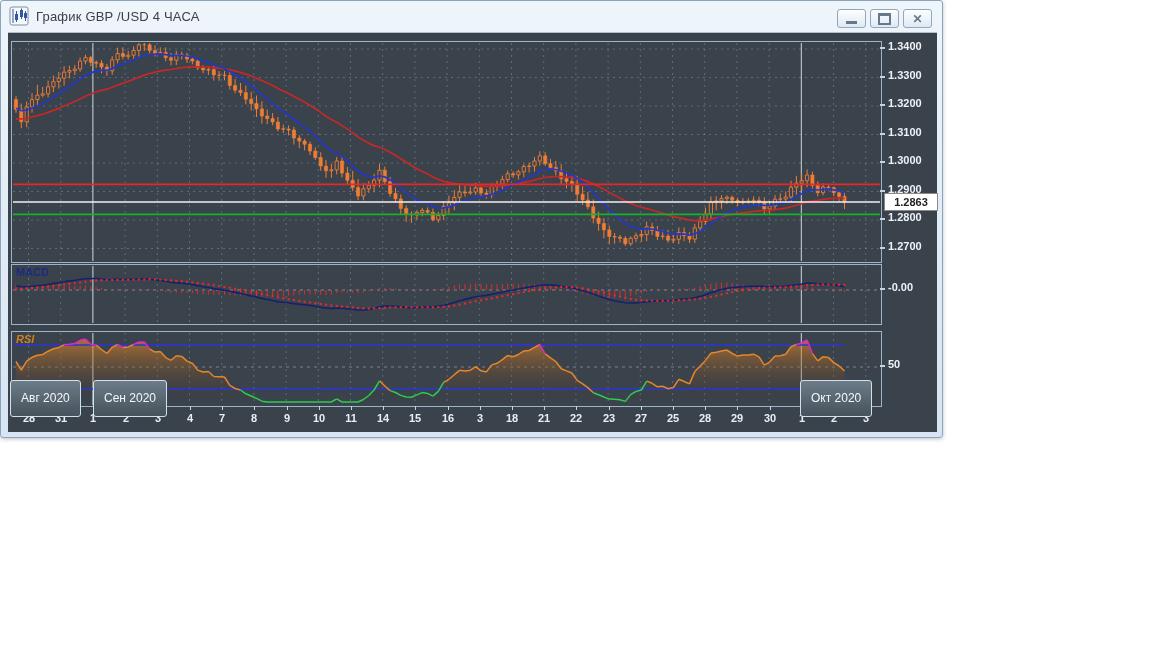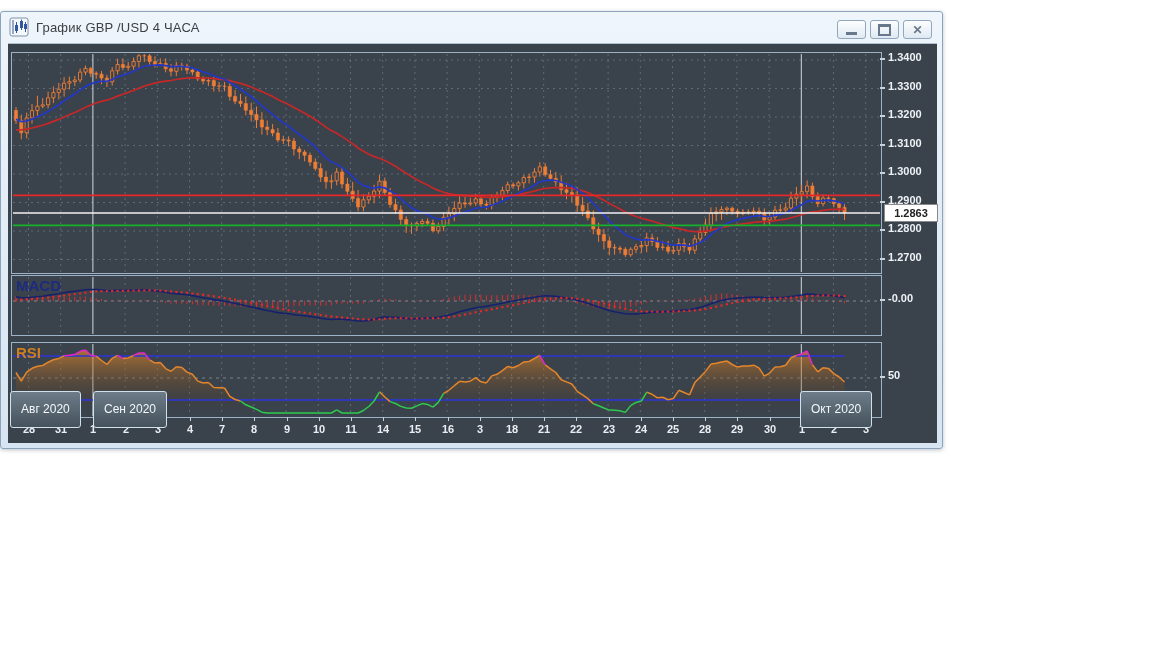--- a/index.html
+++ b/index.html
@@ -1,20 +1,20 @@
 <!DOCTYPE html>
 <html><head>
 <meta charset="utf-8">
 <style>
   html,body{margin:0;padding:0;background:#ffffff;}
   .page{position:relative;width:1152px;height:648px;background:#ffffff;overflow:hidden;
         font-family:"Liberation Sans",sans-serif;}
   .window{position:absolute;left:0;top:0;width:941px;height:436px;
         background:linear-gradient(#eef5fb,#d7e4f1);
-        border:1px solid #8ba3bb;border-radius:3px;box-shadow:0 1px 4px rgba(60,80,100,.35);margin-top:11px;}
+        border:1px solid #8ba3bb;border-radius:3px;box-shadow:0 1px 4px rgba(60,80,100,.35);}
   .titlebar{position:absolute;left:0;top:0;right:0;height:30px;display:flex;align-items:center;padding-left:8px;}
   .app-icon{width:20px;height:20px;display:inline-block;margin-right:7px;}
   .title{font-size:13px;color:#3c3f44;letter-spacing:.2px;}
   .winbtns{position:absolute;right:10px;top:8px;display:flex;gap:4px;}
   .wb{width:29px;height:19px;border:1px solid #91a7bd;border-radius:3px;
       background:linear-gradient(#fdfefe,#dfe9f3);padding:0;display:flex;align-items:center;justify-content:center;cursor:default;}
   .gl-min{width:11px;height:3px;background:#66788a;margin-top:7px;}
   .gl-max{width:9px;height:7px;border:2px solid #66788a;border-top-width:3px;}
   .gl-close{color:#66788a;font-size:12px;font-weight:bold;line-height:1;}
   .client{position:absolute;left:7px;top:31px;width:929px;height:399px;background:#3a424c;border-top:1px solid #aebfcf;}
@@ -24,23 +24,23 @@
   .panel-rsi{left:3px;top:298px;width:869px;height:74px;}
   .chartsvg{position:absolute;left:1px;top:1px;}
   .legend{position:absolute;left:2px;top:2px;height:22px;display:flex;align-items:center;font-size:11px;white-space:nowrap;}
   .swatchbox{display:inline-flex;align-items:center;gap:4px;background:#d6dde4;border:1px solid #aab6c1;
              border-radius:2px;padding:4px 5px;margin-right:4px;}
   .sw{width:12px;height:12px;border-radius:2px;display:inline-block;}
   .sw-red{background:#dd3333;border:1px solid #aa2222;}
   .sw-blue{background:#2f94dd;border:1px solid #1f6eb0;}
   .lg-blue{color:#2a3ed0;margin-right:10px;}
   .lg-red{color:#cc2222;}
-  .pl{position:absolute;left:4px;top:1px;font-size:15px;font-weight:bold;}
+  .pl{position:absolute;left:4px;top:1px;font-size:11px;font-weight:bold;}
   .macd-label{color:#1d2b80;}
-  .rsi-label{color:#d07f1e;}
+  .rsi-label{color:#d07f1e;font-style:italic;}
   .axis-right{position:absolute;left:872px;top:0;width:57px;height:375px;color:#eef2f6;}
   .ylab{position:absolute;left:8px;font-size:11px;font-weight:bold;white-space:nowrap;}
   .ytick{position:absolute;left:0;width:5px;height:2px;background:#c8d2dc;}
   .pricebox{position:absolute;left:4px;top:160px;width:52px;height:16px;background:#ffffff;border:1px solid #8a8a8a;
             color:#222;font-size:11px;font-weight:bold;text-align:center;line-height:16px;z-index:5;}
   .macd-axis{position:absolute;left:8px;top:248px;font-size:11px;font-weight:bold;}
   .rsi-axis{position:absolute;left:8px;top:325px;font-size:11px;font-weight:bold;}
   .xaxis{position:absolute;left:3px;top:373px;width:869px;height:40px;}
   .xtick{position:absolute;top:0;width:1px;height:4px;background:#c8d2dc;}
   .xlab{position:absolute;top:6px;width:28px;text-align:center;font-size:11px;font-weight:bold;color:#e9eef3;}
@@ -187,21 +187,21 @@
           <div class="xlab" style="left:455px">3</div>
           <div class="xtick" style="left:501px"></div>
           <div class="xlab" style="left:487px">18</div>
           <div class="xtick" style="left:533px"></div>
           <div class="xlab" style="left:519px">21</div>
           <div class="xtick" style="left:565px"></div>
           <div class="xlab" style="left:551px">22</div>
           <div class="xtick" style="left:598px"></div>
           <div class="xlab" style="left:584px">23</div>
           <div class="xtick" style="left:630px"></div>
-          <div class="xlab" style="left:616px">24</div>
+          <div class="xlab" style="left:616px">27</div>
           <div class="xtick" style="left:662px"></div>
           <div class="xlab" style="left:648px">25</div>
           <div class="xtick" style="left:694px"></div>
           <div class="xlab" style="left:680px">28</div>
           <div class="xtick" style="left:726px"></div>
           <div class="xlab" style="left:712px">29</div>
           <div class="xtick" style="left:759px"></div>
           <div class="xlab" style="left:745px">30</div>
           <div class="xtick" style="left:791px"></div>
           <div class="xlab" style="left:777px">1</div>

